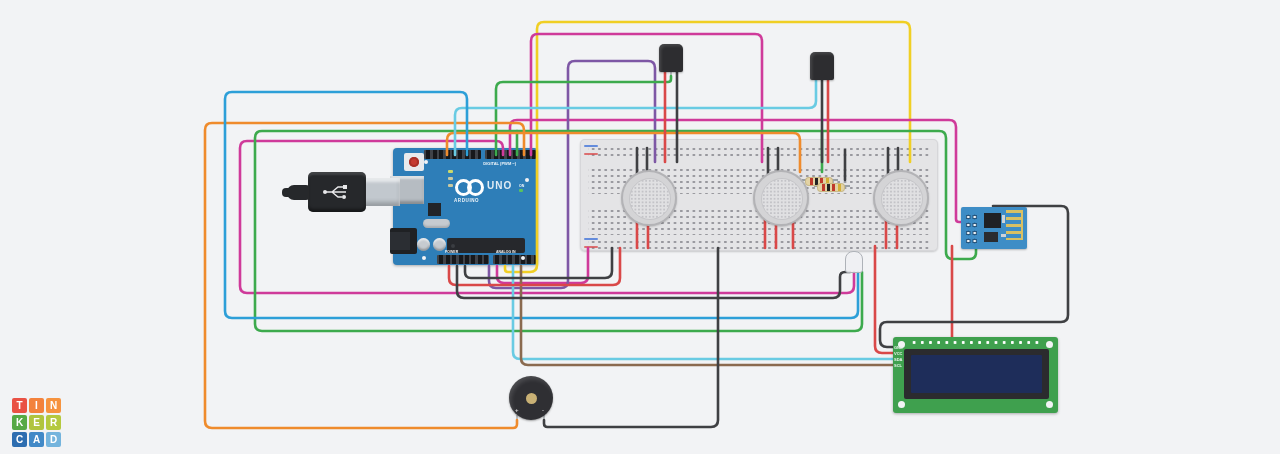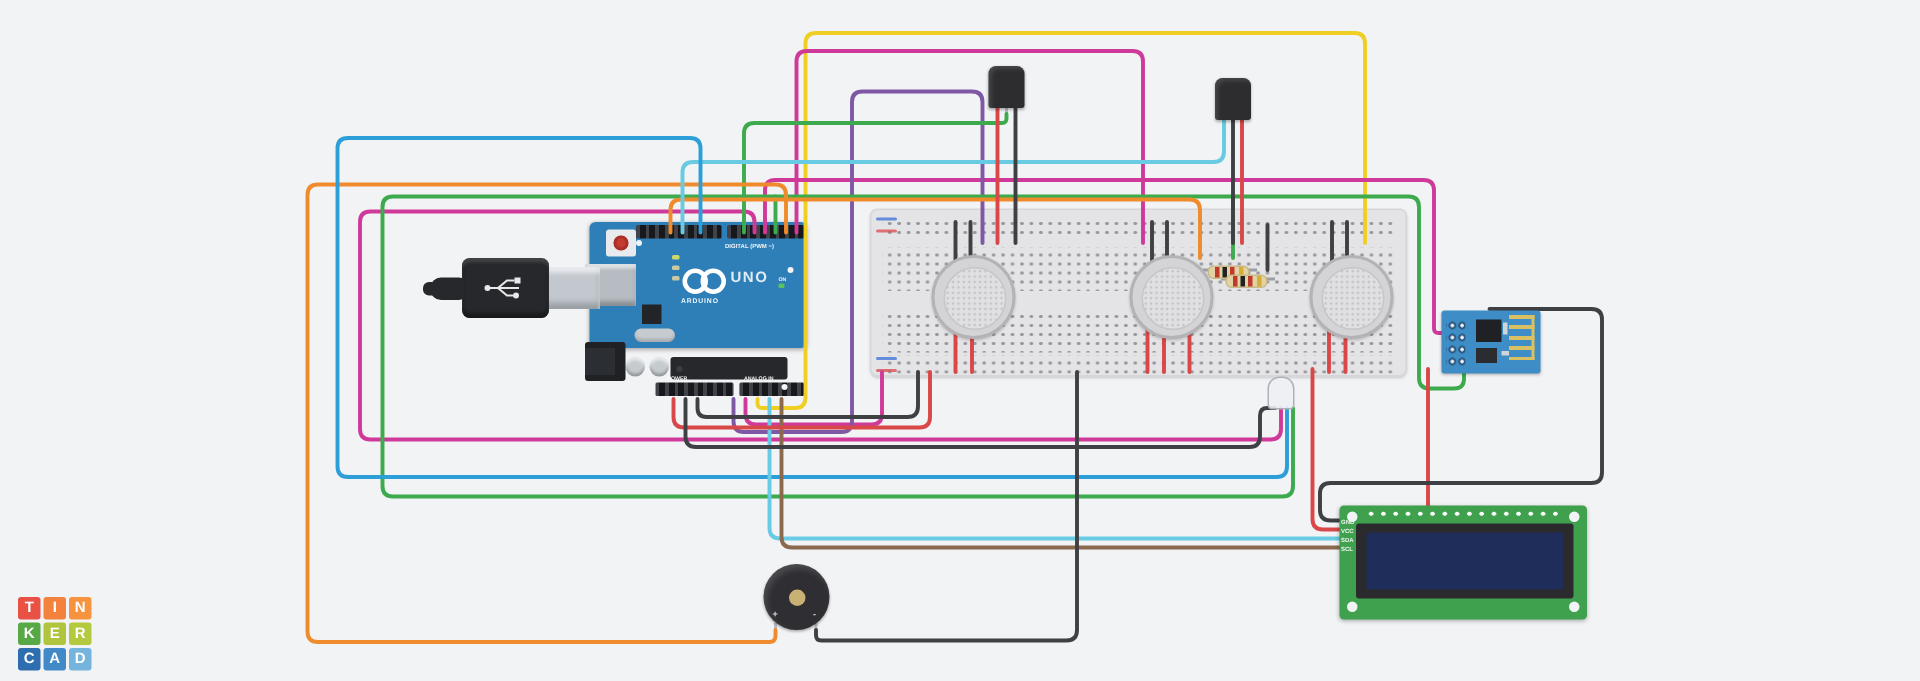--- a/index.html
+++ b/index.html
@@ -30,21 +30,21 @@
   .resistor{height:7px;background:#e3d3a4;border-radius:3px;z-index:7;box-shadow:0 0 0 1px #c9b987;}
   .resistor i{position:absolute;top:0;width:3px;height:7px;}
   .res-leg{position:absolute;top:3px;height:1.5px;background:#9aa0a4;width:6px;z-index:6;}
 
   
   .tmp{width:24px;height:28px;background:#2d2d30;border-radius:5px 5px 2px 2px;z-index:7;
     box-shadow:inset 2px 2px 3px rgba(255,255,255,.12), 0 1px 2px rgba(0,0,0,.3);}
   .tmp-leg{position:absolute;width:2px;background:#b9bdc1;z-index:6;}
 
   
-  .arduino{left:393px;top:148px;width:145px;height:84px;background:#2e7eb8;border-radius:4px;
+  .arduino{left:393px;top:148px;width:145px;height:117px;background:#2e7eb8;border-radius:4px;
     box-shadow:0 1px 3px rgba(0,0,0,.3);z-index:2;}
   .ard-hole{position:absolute;width:4px;height:4px;border-radius:50%;background:#f2f3f5;}
   .pinstrip{position:absolute;height:9px;background:repeating-linear-gradient(90deg,#404349 0 2.5px,#17181b 2.5px 6.4px);border-radius:1px;}
   .reset{position:absolute;left:11px;top:5px;width:20px;height:18px;background:#e8eaed;border-radius:2px;}
   .reset i{position:absolute;left:5px;top:4px;width:10px;height:10px;border-radius:50%;background:#c53b32;box-shadow:inset 0 0 0 2px #a93028;}
   .ard-label{position:absolute;color:rgba(255,255,255,.92);font-weight:bold;}
   .inf{position:absolute;width:11px;height:11px;border:3px solid #fff;border-radius:50%;}
   .dip{position:absolute;left:54px;top:90px;width:78px;height:15px;background:#26282c;border-radius:2px;}
   .dip i{position:absolute;left:4px;top:5.5px;width:4px;height:4px;border-radius:50%;background:#3a3d42;}
   .chip-sq{position:absolute;left:35px;top:55px;width:13px;height:13px;background:#222428;}

